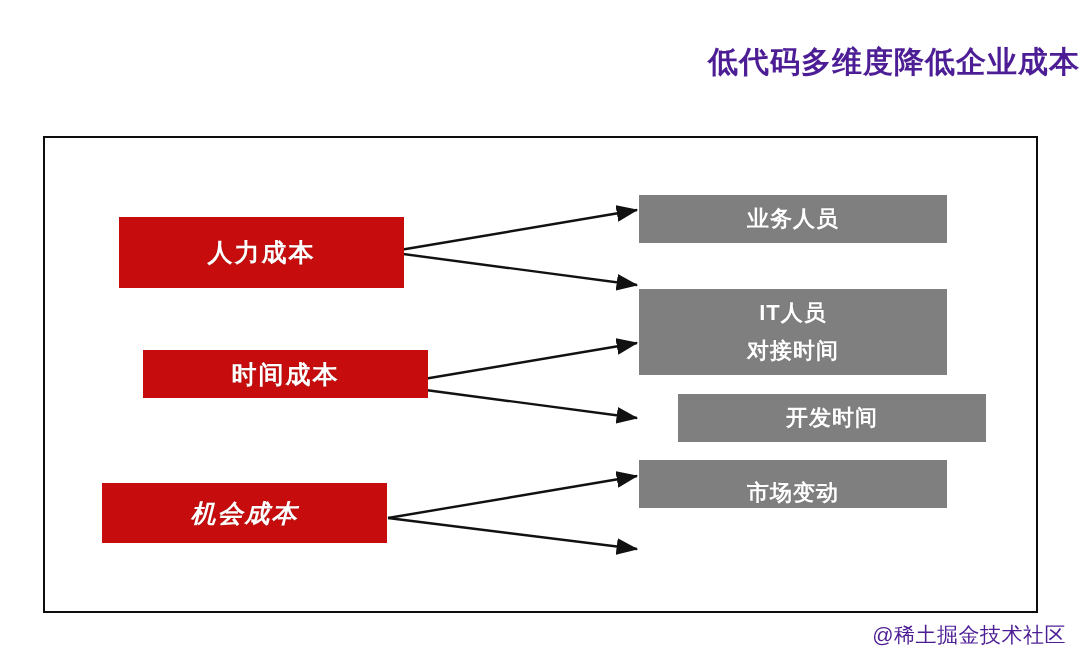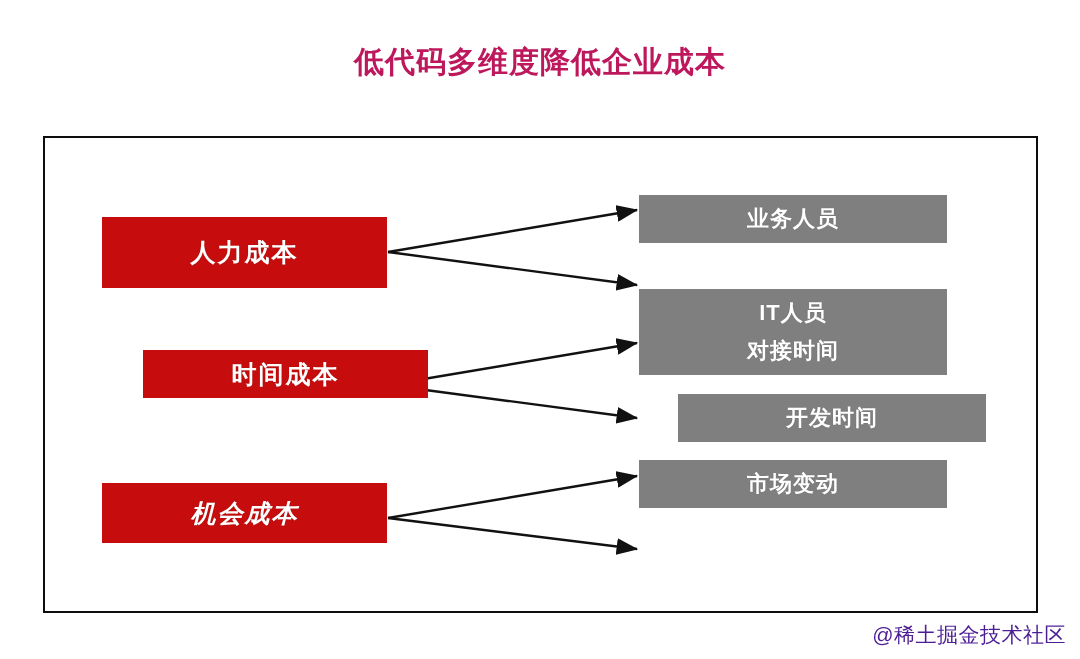--- a/index.html
+++ b/index.html
@@ -17,24 +17,24 @@
     background: #ffffff;
     overflow: hidden;
   }
 
   
   #page-title {
     position: absolute;
     left: 0;
     top: 42px;
     width: 1080px;
-    text-align: center;
+    text-align: right;
     font-size: 30px;
     font-weight: bold;
-    color: #be185d;
+    color: #4c1d95;
     letter-spacing: 1px;
     line-height: 40px;
     white-space: nowrap;
   }
 
   
   #diagram-frame {
     position: absolute;
     left: 43px;
     top: 136px;
@@ -67,37 +67,37 @@
     white-space: nowrap;
     text-shadow: 0 0 1px rgba(0,0,0,0.25);
   }
   .cost-node {
     background: #c60c0c;
     font-size: 25px;
     letter-spacing: 2px;
     width: 285px;
     left: 102px;
   }
-  .cost-node.r1 { top: 217px; height: 71px; }
+  .cost-node.r1 { top: 217px; height: 71px; margin-left: 17px; }
   .cost-node.r2 { top: 350px; height: 48px; margin-left: 41px; }
   .cost-node.r3 { top: 483px; height: 60px; font-style: italic; }
 
   .factor-node {
     background: #7f7f7f;
     font-size: 22px;
     letter-spacing: 1px;
     width: 308px;
     left: 639px;
     height: 48px;
   }
   .factor-node.f1 { top: 195px; }
   .factor-node.f2 { top: 261px; margin-top: 28px; }
   .factor-node.f3 { top: 327px; }
   .factor-node.f4 { top: 394px; margin-left: 39px; }
-  .factor-node.f5 { top: 460px; }
+  .factor-node.f5 { top: 460px; align-items: flex-end; }
   .factor-node.f6 { top: 525px; }
 
   
   #watermark {
     position: absolute;
     right: 14px;
     bottom: 10px;
     font-size: 21px;
     color: #4c1d95;
     letter-spacing: 0.5px;

